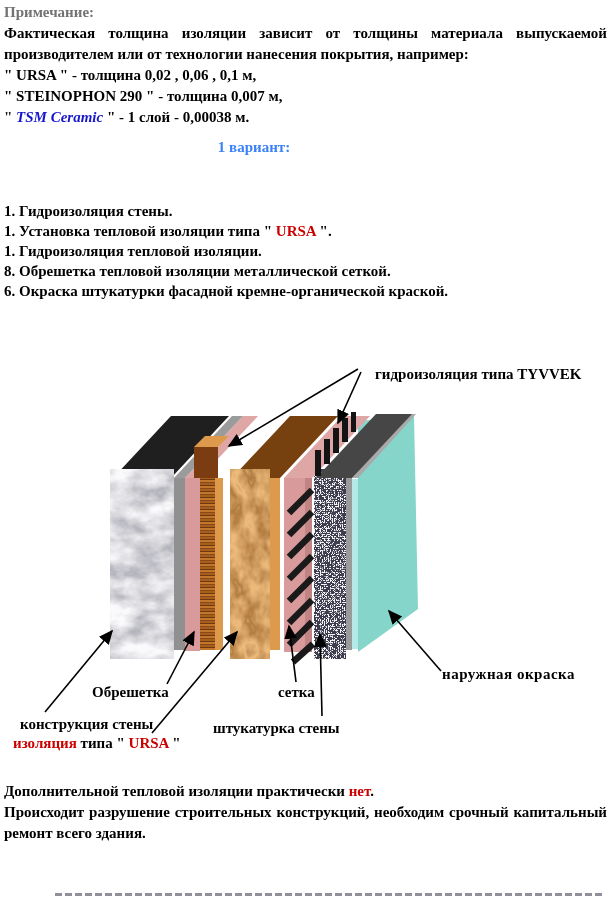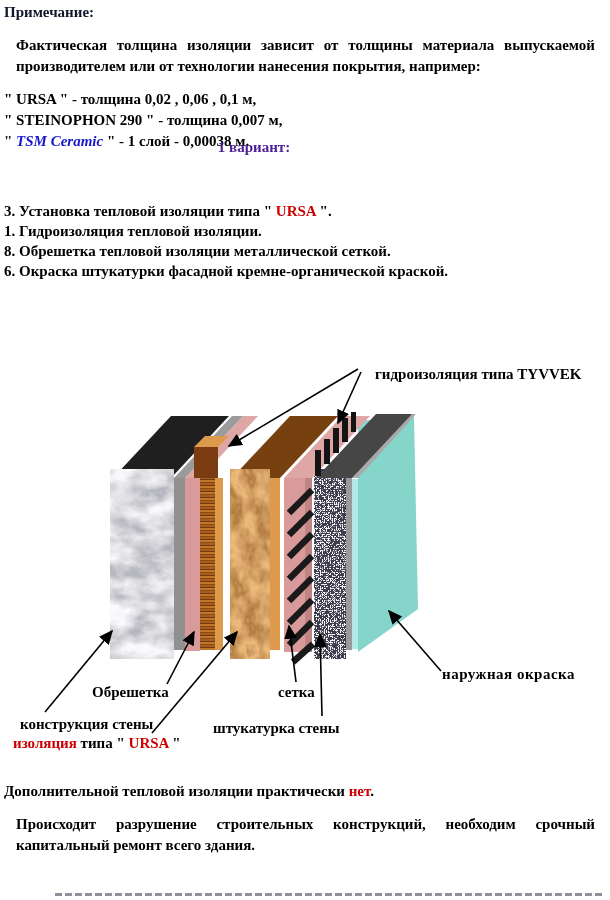--- a/index.html
+++ b/index.html
@@ -3,26 +3,26 @@
 <meta charset="utf-8">
 <style>
   html,body{margin:0;padding:0;background:#fff;}
   .page{
     position:relative;width:610px;height:900px;background:#fff;overflow:hidden;
     font-family:"Liberation Serif","DejaVu Serif",serif;
     font-weight:bold;font-size:15px;line-height:21px;color:#000;
   }
   .blk{position:absolute;left:4px;width:603px;}
   .just{text-align:justify;}
-  p{margin:12px;}
-  .h-blue{color:#0f172a;}
+  p{margin:0;}
+  .h-blue{color:#737373;}
   .red{color:#cc0000;}
   .tsm{color:#1515cc;font-style:italic;margin-top:36px;}
   .qt{color:#222;}
-  .variant-title{position:absolute;top:137px;left:0;width:508px;text-align:center;color:#4c1d95;}
+  .variant-title{position:absolute;top:137px;left:0;width:508px;text-align:center;color:#3b82f6;}
   .steps div{line-height:20px;}
   svg.diagram{position:absolute;top:355px;left:0;}
   svg.diagram text{font-family:"Liberation Serif","DejaVu Serif",serif;font-weight:bold;font-size:15px;fill:#000;}
   .bottom-dashes{
     position:absolute;top:893px;left:55px;width:548px;height:3px;
     background:repeating-linear-gradient(90deg,#90909a 0 7px,#ffffff 7px 10px);
   }
 </style>
 </head>
 <body>
@@ -34,21 +34,22 @@
     <p class="just">Фактическая толщина изоляции зависит от толщины материала выпускаемой производителем или от технологии нанесения покрытия, например:</p>
     <div>" URSA " - толщина 0,02 , 0,06 , 0,1 м,</div>
     <div>" STEINOPHON 290 " - толщина 0,007 м,</div>
     <div><span class="qt">" </span><span class="tsm">TSM Ceramic</span><span> "  - 1 слой - 0,00038 м.</span></div>
   </div>
 
   <div class="variant-title">1 вариант:</div>
 
 
   <div class="blk steps" style="top:201px;">
-    <div><span>3. Установка тепловой изоляции типа " </span><span class="red">URSA</span><span> ".</span></div>
+    <div>1. Гидроизоляция стены.</div>
+    <div><span>1. Установка тепловой изоляции типа " </span><span class="red">URSA</span><span> ".</span></div>
     <div>1. Гидроизоляция тепловой изоляции.</div>
     <div>8. Обрешетка тепловой изоляции металлической сеткой.</div>
     <div>6. Окраска штукатурки фасадной кремне-органической краской.</div>
   </div>
 
   <svg class="diagram" width="610" height="425" viewBox="0 355 610 425">
     <defs>
       <filter id="fMarble" x="-5%" y="-5%" width="110%" height="110%">
         <feTurbulence type="fractalNoise" baseFrequency="0.03 0.05" numOctaves="4" seed="7"></feTurbulence>
         <feColorMatrix type="saturate" values="0"></feColorMatrix>

